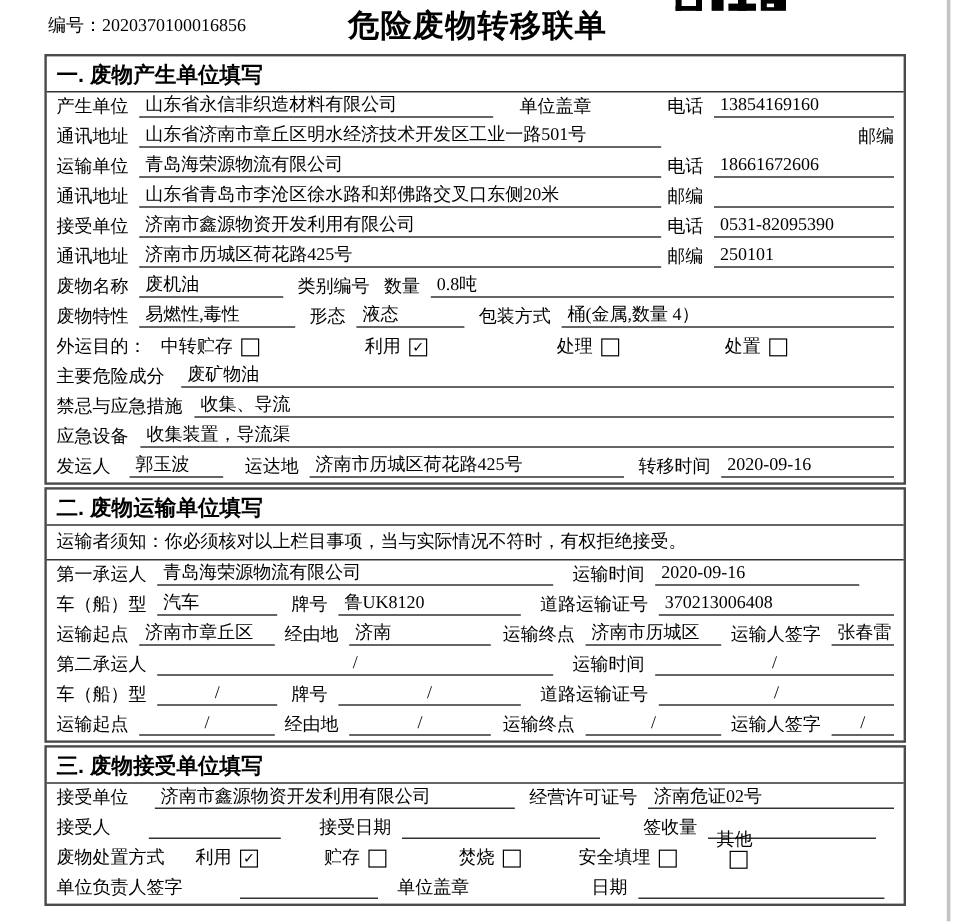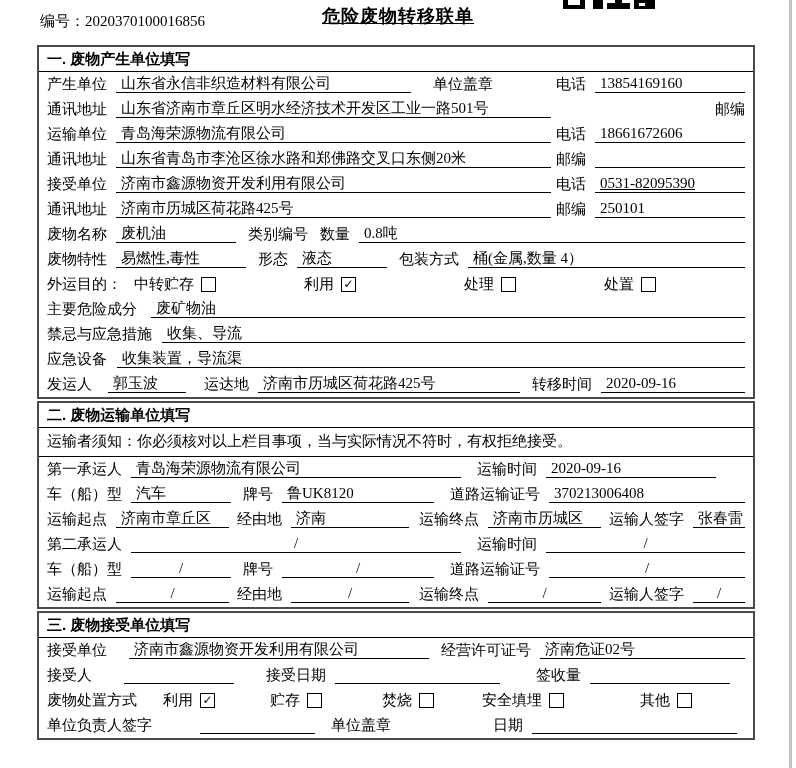--- a/index.html
+++ b/index.html
@@ -4,33 +4,32 @@
 <style>
   html,body{margin:0;padding:0;}
   body{
     width:796px;height:768px;position:relative;background:#ffffff;color:#000;
     font-family:"Liberation Serif","DejaVu Serif",serif;font-size:15px;
     overflow:hidden;
   }
   .serial{position:absolute;left:40px;top:12px;white-space:nowrap;}
   .doc-title{
     position:absolute;left:0;top:4px;width:100%;text-align:center;
-    font-family:"Liberation Sans","DejaVu Sans",sans-serif;font-weight:bold;font-size:18px;
+    font-family:"Liberation Sans","DejaVu Sans",sans-serif;font-weight:bold;font-size:26px;
     letter-spacing:1px;
-    text-decoration:underline;
   }
   .qr-frag{position:absolute;left:563px;top:0;width:92px;height:9px;}
   .qr-frag div{position:absolute;background:#000;}
   .scroll-strip{position:absolute;left:789px;top:0;width:3px;height:768px;}
   .form-wrap{position:absolute;left:37px;top:45px;width:718px;}
   .form-box{
     border:2px solid #4a4a4a;background:#fff;box-sizing:border-box;margin-bottom:2px;
   }
   .sec-head{
-    font-family:"Liberation Sans","DejaVu Sans",sans-serif;font-weight:bold;font-size:15px;
+    font-family:"Liberation Sans","DejaVu Sans",sans-serif;font-weight:bold;font-size:18px;
     padding:3px 8px 2px 8px;border-bottom:1px solid #000;
   }
   .sec-note{
     padding:4px 8px 5px 8px;border-bottom:1px solid #000;white-space:nowrap;
   }
   .frow{
     display:flex;align-items:flex-end;height:25px;padding:0 8px 4px 8px;box-sizing:border-box;
   }
   .lbl{white-space:nowrap;line-height:18px;}
   .val{
@@ -92,21 +91,21 @@
         <div class="frow">
           <span class="lbl">通讯地址</span>
           <span class="val" style="width: 435px;">山东省青岛市李沧区徐水路和郑佛路交叉口东侧20米</span>
           <span class="lbl" style="margin-left: auto;">邮编</span>
           <span class="val" style="width: 150px;"></span>
         </div>
         <div class="frow">
           <span class="lbl">接受单位</span>
           <span class="val" style="width: 435px;">济南市鑫源物资开发利用有限公司</span>
           <span class="lbl" style="margin-left: auto;">电话</span>
-          <span class="val" style="width: 150px; text-decoration: underline;">0531-82095390</span>
+          <span class="val" style="width: 150px;">0531-82095390</span>
         </div>
         <div class="frow">
           <span class="lbl">通讯地址</span>
           <span class="val" style="width: 435px;">济南市历城区荷花路425号</span>
           <span class="lbl" style="margin-left: auto;">邮编</span>
           <span class="val" style="width: 150px;">250101</span>
         </div>
         <div class="frow">
           <span class="lbl">废物名称</span>
           <span class="val" style="width: 120px;">废机油</span>
@@ -245,21 +244,21 @@
             <span class="box"></span>
           </span>
           <span class="chk" style="margin-left: 60px;">
             <span class="cap">焚烧</span>
             <span class="box"></span>
           </span>
           <span class="chk" style="margin-left: 48px;">
             <span class="cap">安全填埋</span>
             <span class="box"></span>
           </span>
-          <span class="chk" style="margin-left: 76px;">
+          <span class="chk" style="margin-left: 33px; flex-direction: column;">
             <span class="cap">其他</span>
             <span class="box"></span>
           </span>
         </div>
         <div class="frow">
           <span class="lbl">单位负责人签字</span>
           <span class="val" style="width: 115px; margin-left: 48px;"></span>
           <span class="lbl" style="margin-left: 16px;">单位盖章</span>
           <span class="lbl" style="margin-left: 102px;">日期</span>
           <span class="val" style="width: 205px;"></span>

